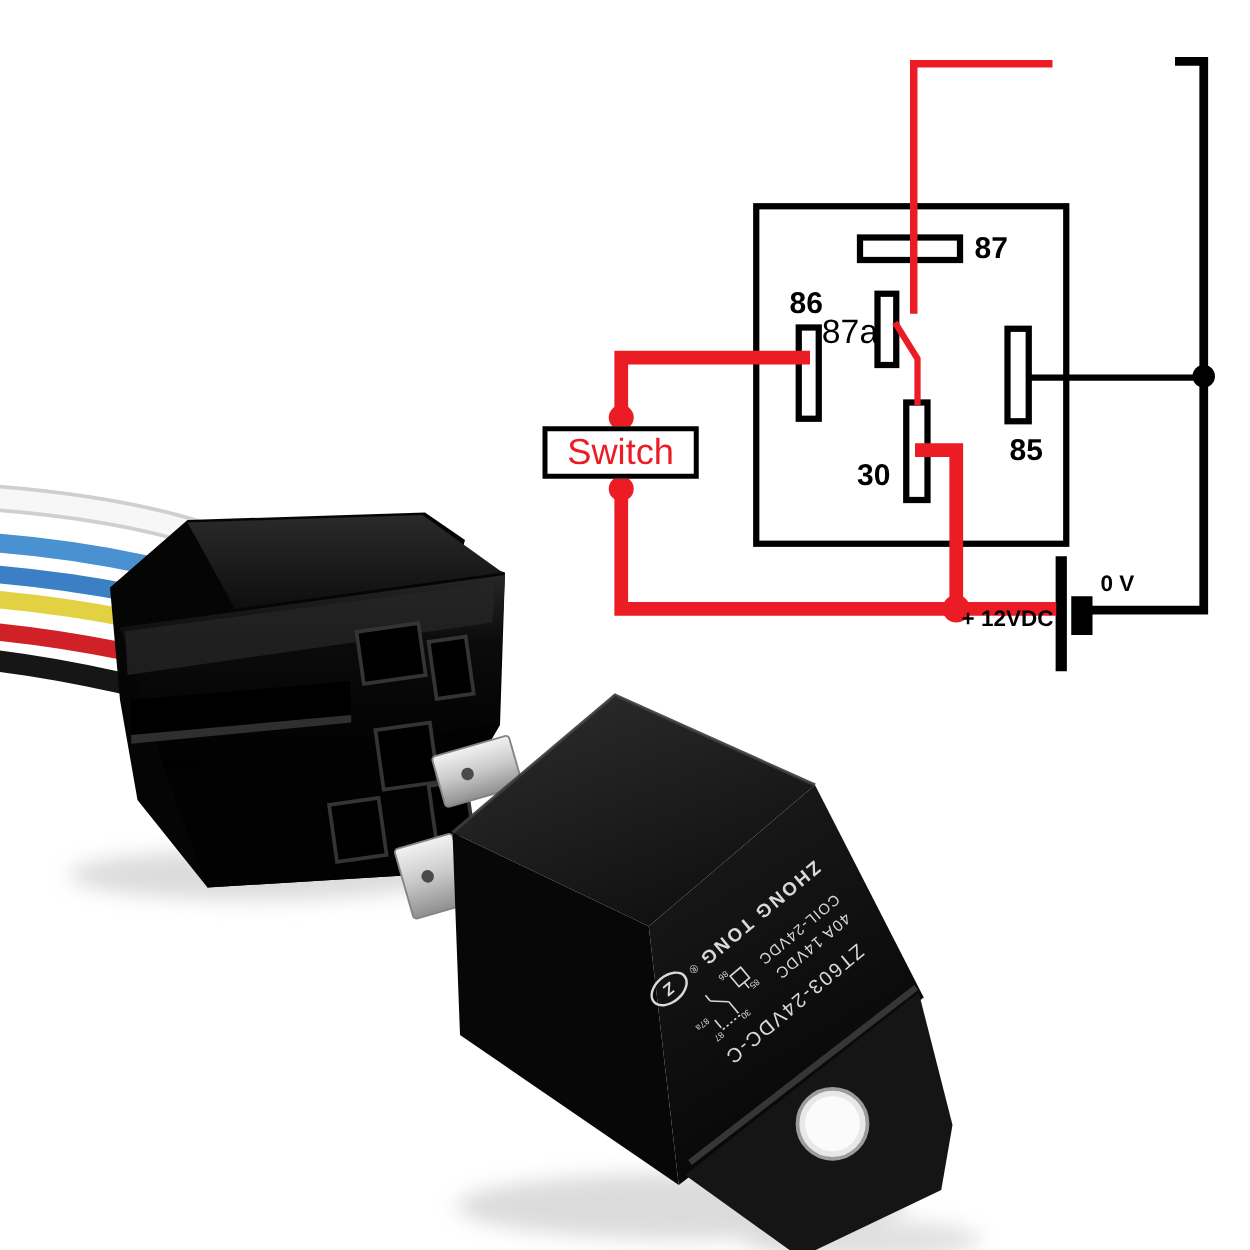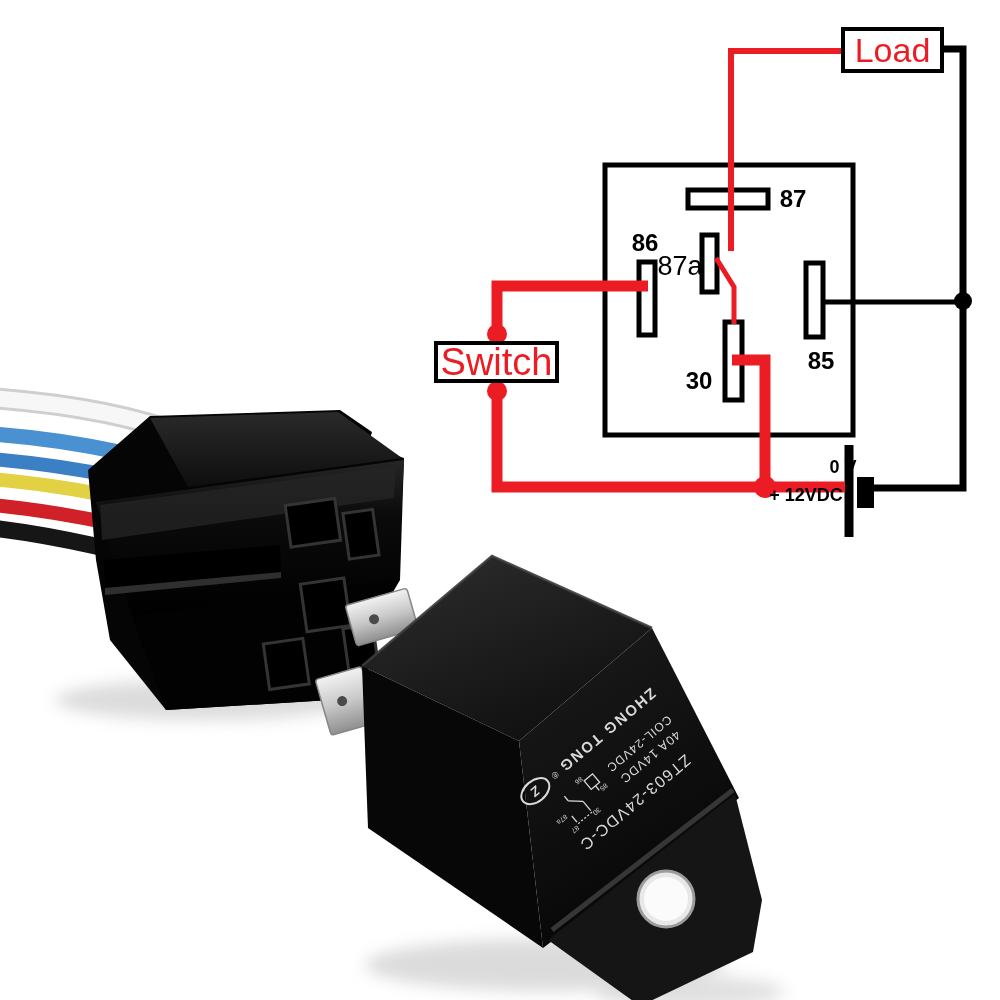--- a/index.html
+++ b/index.html
@@ -10,21 +10,21 @@
   svg.diagram{position:absolute;left:0;top:0;z-index:3;}
   .lbl{position:absolute;z-index:4;color:#000;white-space:nowrap;
        transform:translate(-50%,-50%);font-weight:bold;}
   .lbl.reg{font-weight:normal;}
   .red-text{color:#ec1c24;}
   .term-box{position:absolute;z-index:4;background:#ffffff;border:4px solid #000;
        box-sizing:border-box;display:flex;align-items:center;justify-content:center;}
   .load-box{left:841px;top:27px;width:103px;height:46px;}
   .switch-box{left:434px;top:341px;width:125px;height:42px;}
   .term-box span{font-size:34px;line-height:1;}
-  .switch-box span{font-size:38px;}
+  .switch-box span{font-size:29px;}
   
   .relay-print{position:absolute;left:482px;top:648px;width:258px;height:252px;
        z-index:2;transform:rotate(140deg);color:#d9d9d9;
        display:flex;flex-direction:column;align-items:center;justify-content:center;
        gap:3px;text-align:center;}
   .rp-model{font-size:16px;letter-spacing:1.5px;}
   .rp-row{display:flex;align-items:center;gap:10px;}
   .rp-col{display:flex;flex-direction:column;gap:3px;align-items:center;}
   .rp-rating{font-size:12.5px;letter-spacing:1px;}
   .rp-coil{font-size:12px;letter-spacing:1px;}
@@ -189,27 +189,24 @@
       <polyline points="648,286 497,286 497,487 845,487" stroke-width="11"></polyline>
       <polyline points="732,360 765,360 765,487" stroke-width="11"></polyline>
     </g>
     <g fill="#ec1c24">
       <circle cx="497" cy="334" r="10"></circle>
       <circle cx="497" cy="391" r="10"></circle>
       <circle cx="765" cy="487" r="11"></circle>
     </g>
   </svg>
 
-  <div class="term-box load-box">
-    <span class="red-text">Load</span>
-  </div>
   <div class="term-box switch-box">
     <span class="red-text">Switch</span>
   </div>
   <div class="lbl" style="left:793px;top:199px;font-size:24px;">87</div>
   <div class="lbl" style="left:645px;top:243px;font-size:24px;">86</div>
   <div class="lbl reg" style="left:680px;top:266px;font-size:27px;">87a</div>
   <div class="lbl" style="left:821px;top:361px;font-size:24px;">85</div>
   <div class="lbl" style="left:699px;top:381px;font-size:24px;">30</div>
   <div class="lbl" style="left:806px;top:467px;font-size:18px;margin-top:28px;">+ 12VDC</div>
-  <div class="lbl" style="left:843px;top:467px;font-size:18px;">0 V</div>
+  <div class="lbl" style="left:894px;top:467px;font-size:18px;">0 V</div>
 
 </div>
 
 </body></html>

